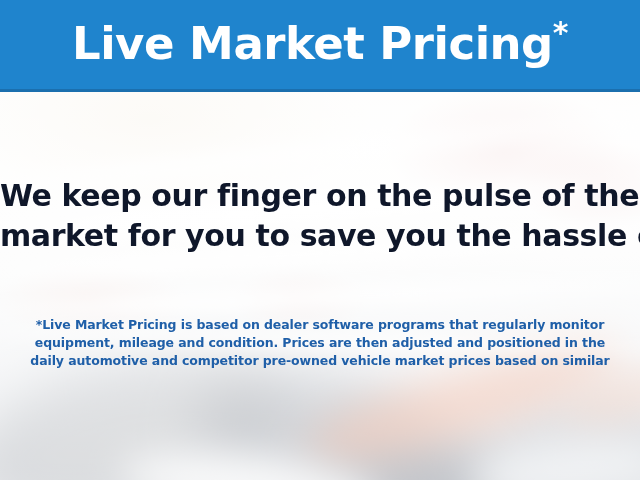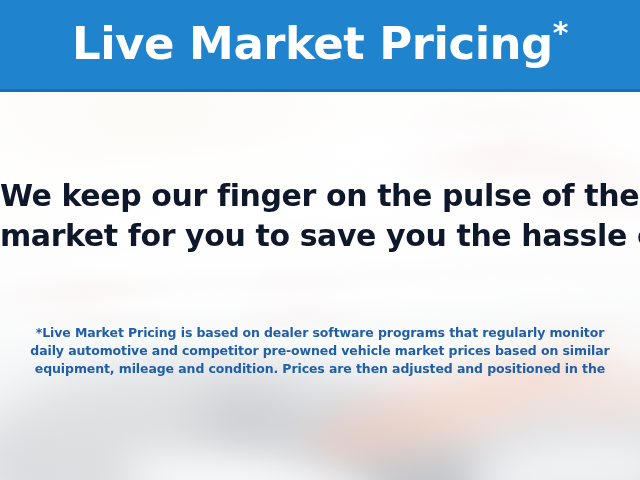--- a/index.html
+++ b/index.html
@@ -178,21 +178,21 @@
     line-height: 40px;
     letter-spacing: -0.4px;
     z-index: 4;
   }
   .headline-line { display: block; white-space: nowrap; }
 
   
   .disclaimer {
     position: absolute;
     left: 20px;
-    top: 324px;
+    top: 316px;
     width: 600px;
     text-align: center;
     color: #1f5fa8;
     font-family: "DejaVu Sans", sans-serif;
     font-size: 12.5px;
     font-weight: bold;
     line-height: 18px;
     letter-spacing: -0.1px;
     z-index: 4;
   }
@@ -224,17 +224,17 @@
     <h1 class="header-title"><span>Live Market Pricing</span><span class="asterisk">*</span></h1>
   </div>
 
   <div class="headline">
     <span class="headline-line">We keep our finger on the pulse of the</span>
     <span class="headline-line">market for you to save you the hassle of</span>
   </div>
 
   <div class="disclaimer">
     <span class="disclaimer-line">*Live Market Pricing is based on dealer software programs that regularly monitor</span>
+    <span class="disclaimer-line">equipment, mileage and condition. Prices are then adjusted and positioned in the</span>
     <span class="disclaimer-line">daily automotive and competitor pre-owned vehicle market prices based on similar</span>
-    <span class="disclaimer-line">equipment, mileage and condition. Prices are then adjusted and positioned in the</span>
   </div>
 
 </div>
 
 </body></html>

